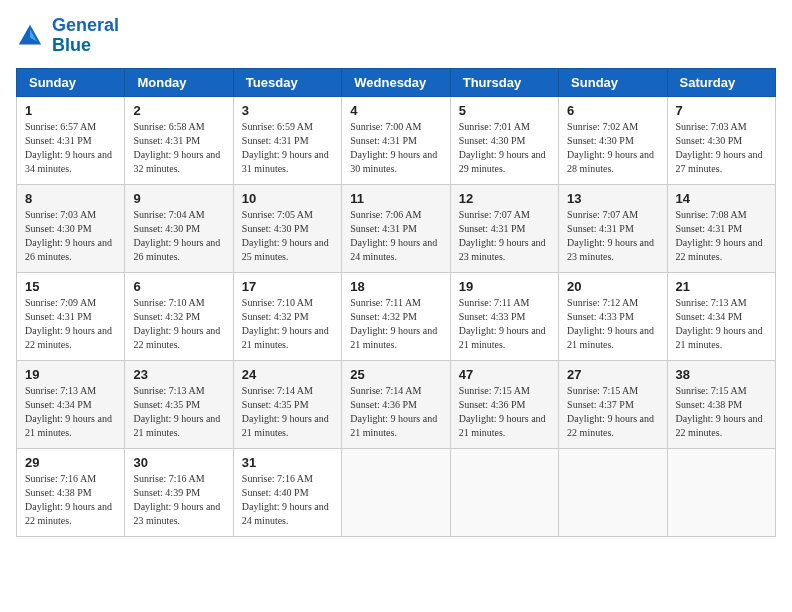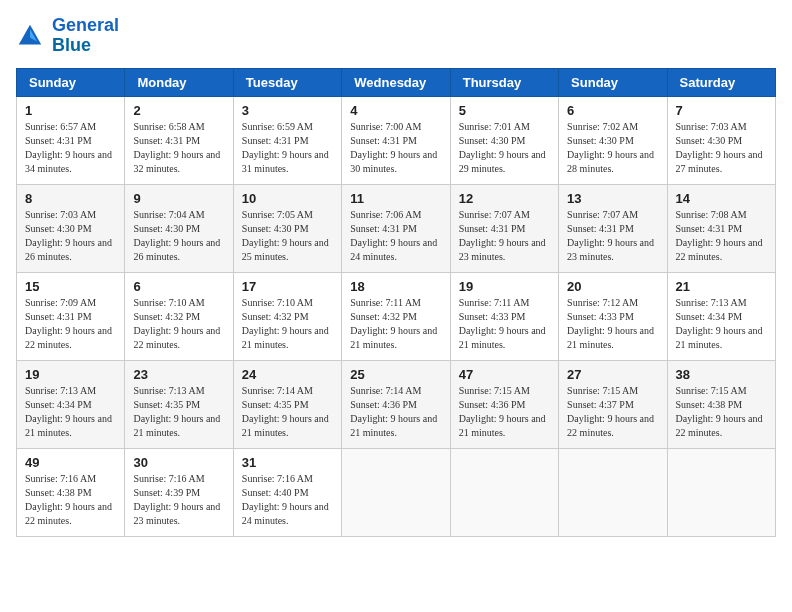--- a/index.html
+++ b/index.html
@@ -235,21 +235,21 @@
           <span class="day-num">27</span>
 <div class="day-info">Sunrise: 7:15 AM<br>Sunset: 4:37 PM<br>Daylight: 9 hours and 22 minutes.</div>
         </td>
         <td>
           <span class="day-num">38</span>
 <div class="day-info">Sunrise: 7:15 AM<br>Sunset: 4:38 PM<br>Daylight: 9 hours and 22 minutes.</div>
         </td>
       </tr>
       <tr>
         <td>
-          <span class="day-num">49</span>
+          <span class="day-num">29</span>
 <div class="day-info">Sunrise: 7:16 AM<br>Sunset: 4:38 PM<br>Daylight: 9 hours and 22 minutes.</div>
         </td>
         <td>
           <span class="day-num">30</span>
 <div class="day-info">Sunrise: 7:16 AM<br>Sunset: 4:39 PM<br>Daylight: 9 hours and 23 minutes.</div>
         </td>
         <td>
           <span class="day-num">31</span>
 <div class="day-info">Sunrise: 7:16 AM<br>Sunset: 4:40 PM<br>Daylight: 9 hours and 24 minutes.</div>
         </td>

